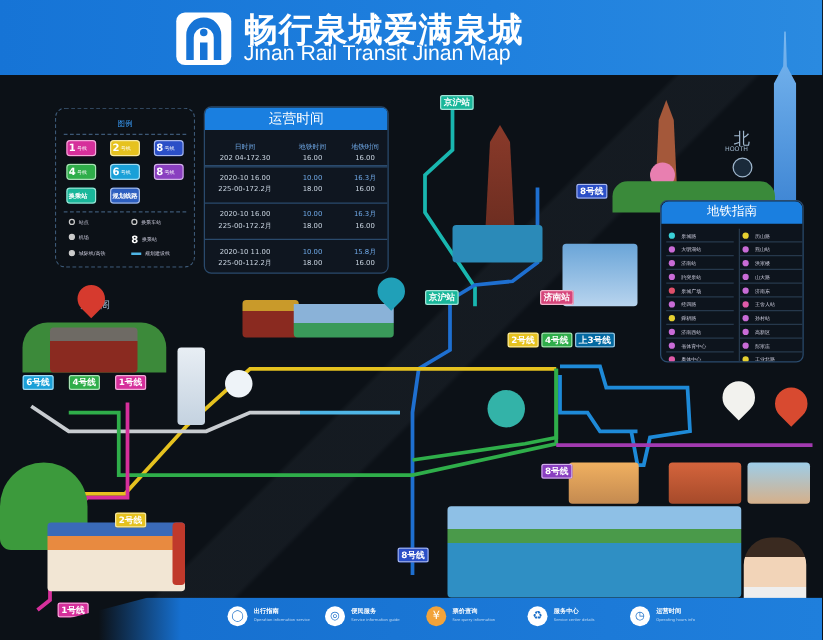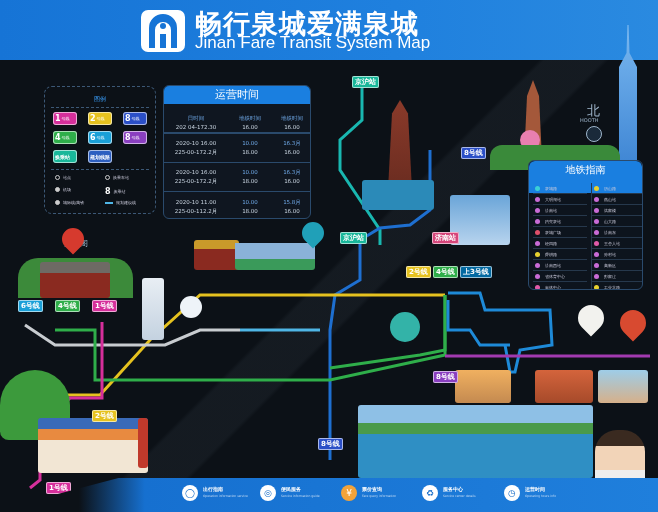--- a/index.html
+++ b/index.html
@@ -16,21 +16,21 @@
   .badge { position: absolute; width: 24px; height: 13px; border-radius: 3px; color: #fff; font-size: 8px; font-weight: bold; display:flex; align-items:center; padding-left:2px; box-shadow: 0 0 0 1px rgba(255,255,255,0.6) inset; }
   .badge small { font-size: 4px; font-weight: normal; margin-left: 1px; }
   .legend-row { position: absolute; font-size: 4px; color: #ccd; display:flex; align-items:center; gap:3px; }
   .dot { width: 5px; height: 5px; border-radius: 50%; border: 1px solid #ccc; }
   .hours { position: absolute; left: 163px; top: 85px; width: 148px; height: 134px; background: #0f1620; border: 1px solid #2a4a6c; border-radius: 6px; overflow: hidden; }
   .hours-head { height: 18px; background: #1a7fe0; color: #fff; text-align: center; font-size: 11px; line-height: 18px; }
   .hrow { display: grid; grid-template-columns: 64px 44px 40px; border-bottom: 1px solid #2a4a6c; height: 29px; font-size: 5.5px; color: #c9d4e0; align-items: center; text-align: center; }
   .hrow div { line-height: 9px; }
   .hrow .c2 { color: #6fa8e6; }
   .guide { position: absolute; left: 528px; top: 160px; width: 115px; height: 130px; background: #0d141d; border: 1px solid #2a4a6c; border-radius: 6px; overflow: hidden; }
-  .guide-head { height: 32px; background: #1a7fe0; color: #fff; font-size: 10px; text-align: center; line-height: 18px; border-radius: 6px 6px 0 0; }
+  .guide-head { height: 18px; background: #1a7fe0; color: #fff; font-size: 10px; text-align: center; line-height: 18px; border-radius: 6px 6px 0 0; }
   .guide-col { position: absolute; top: 22px; width: 54px; }
   .guide-item { height: 11px; display: flex; align-items: center; font-size: 4px; color: #ccd; border-bottom: 1px solid #26384c; }
   .gdot { width: 5px; height: 5px; border-radius: 50%; background: #c96bd6; margin: 0 5px 0 2px; }
   .footer { position: absolute; left: 0; top: 478px; width: 658px; height: 34px; background: linear-gradient(90deg,#0c1117 0,#0c1117 12%, #1670d0 22%, #1f7fdc); clip-path: polygon(18% 0, 100% 0, 100% 100%, 0 100%, 0 92%); }
   .ficon { position: absolute; top: 485px; width: 16px; height: 16px; border-radius: 50%; background: #fff; display:flex; align-items:center; justify-content:center; font-size: 9px; color: #1a6fc9; }
   .flabel { position: absolute; top: 486px; color: #fff; font-size: 5px; line-height: 7px; }
   .flabel span { display:block; font-size: 3px; opacity: .7; }
   .pin { position: absolute; width: 28px; height: 28px; border-radius: 50% 50% 50% 0; transform: rotate(-45deg); }
   .illus { position: absolute; border-radius: 3px; }
   .tag { position: absolute; height: 12px; border-radius: 2px; color: #fff; font-size: 7px; font-weight: bold; padding: 0 3px; display:flex; align-items:center; box-shadow: 0 0 0 1px rgba(255,255,255,.6) inset; }
@@ -43,21 +43,21 @@
 
   <div class="header">
     <div class="logo">
       <svg width="44" height="42" viewBox="0 0 44 42">
         <path d="M8 38 V18 A14 14 0 0 1 36 18 V38 H30 V20 A8 8 0 0 0 14 20 V38 Z" fill="#1674d6"></path>
         <path d="M19 38 V24 H25 V38 Z" fill="#1674d6"></path>
         <circle cx="22" cy="16" r="3" fill="#1674d6"></circle>
       </svg>
     </div>
     <div class="title-cn">畅行泉城爱满泉城</div>
-    <div class="title-en">Jinan Fare Transit System Map</div>
+    <div class="title-en">Jinan Rail Transit Jinan Map</div>
   </div>
 
   <div class="diag"></div>
 
   <div class="legend">
     <div class="legend-title">图例</div>
     <div style="position:absolute;left:6px;right:6px;top:20px;border-top:1px dashed #3c5876"></div>
     <div class="badge" style="left:8px;top:25px;background:#d62f9b">
         <span>1</span>
         <small>号线</small>

